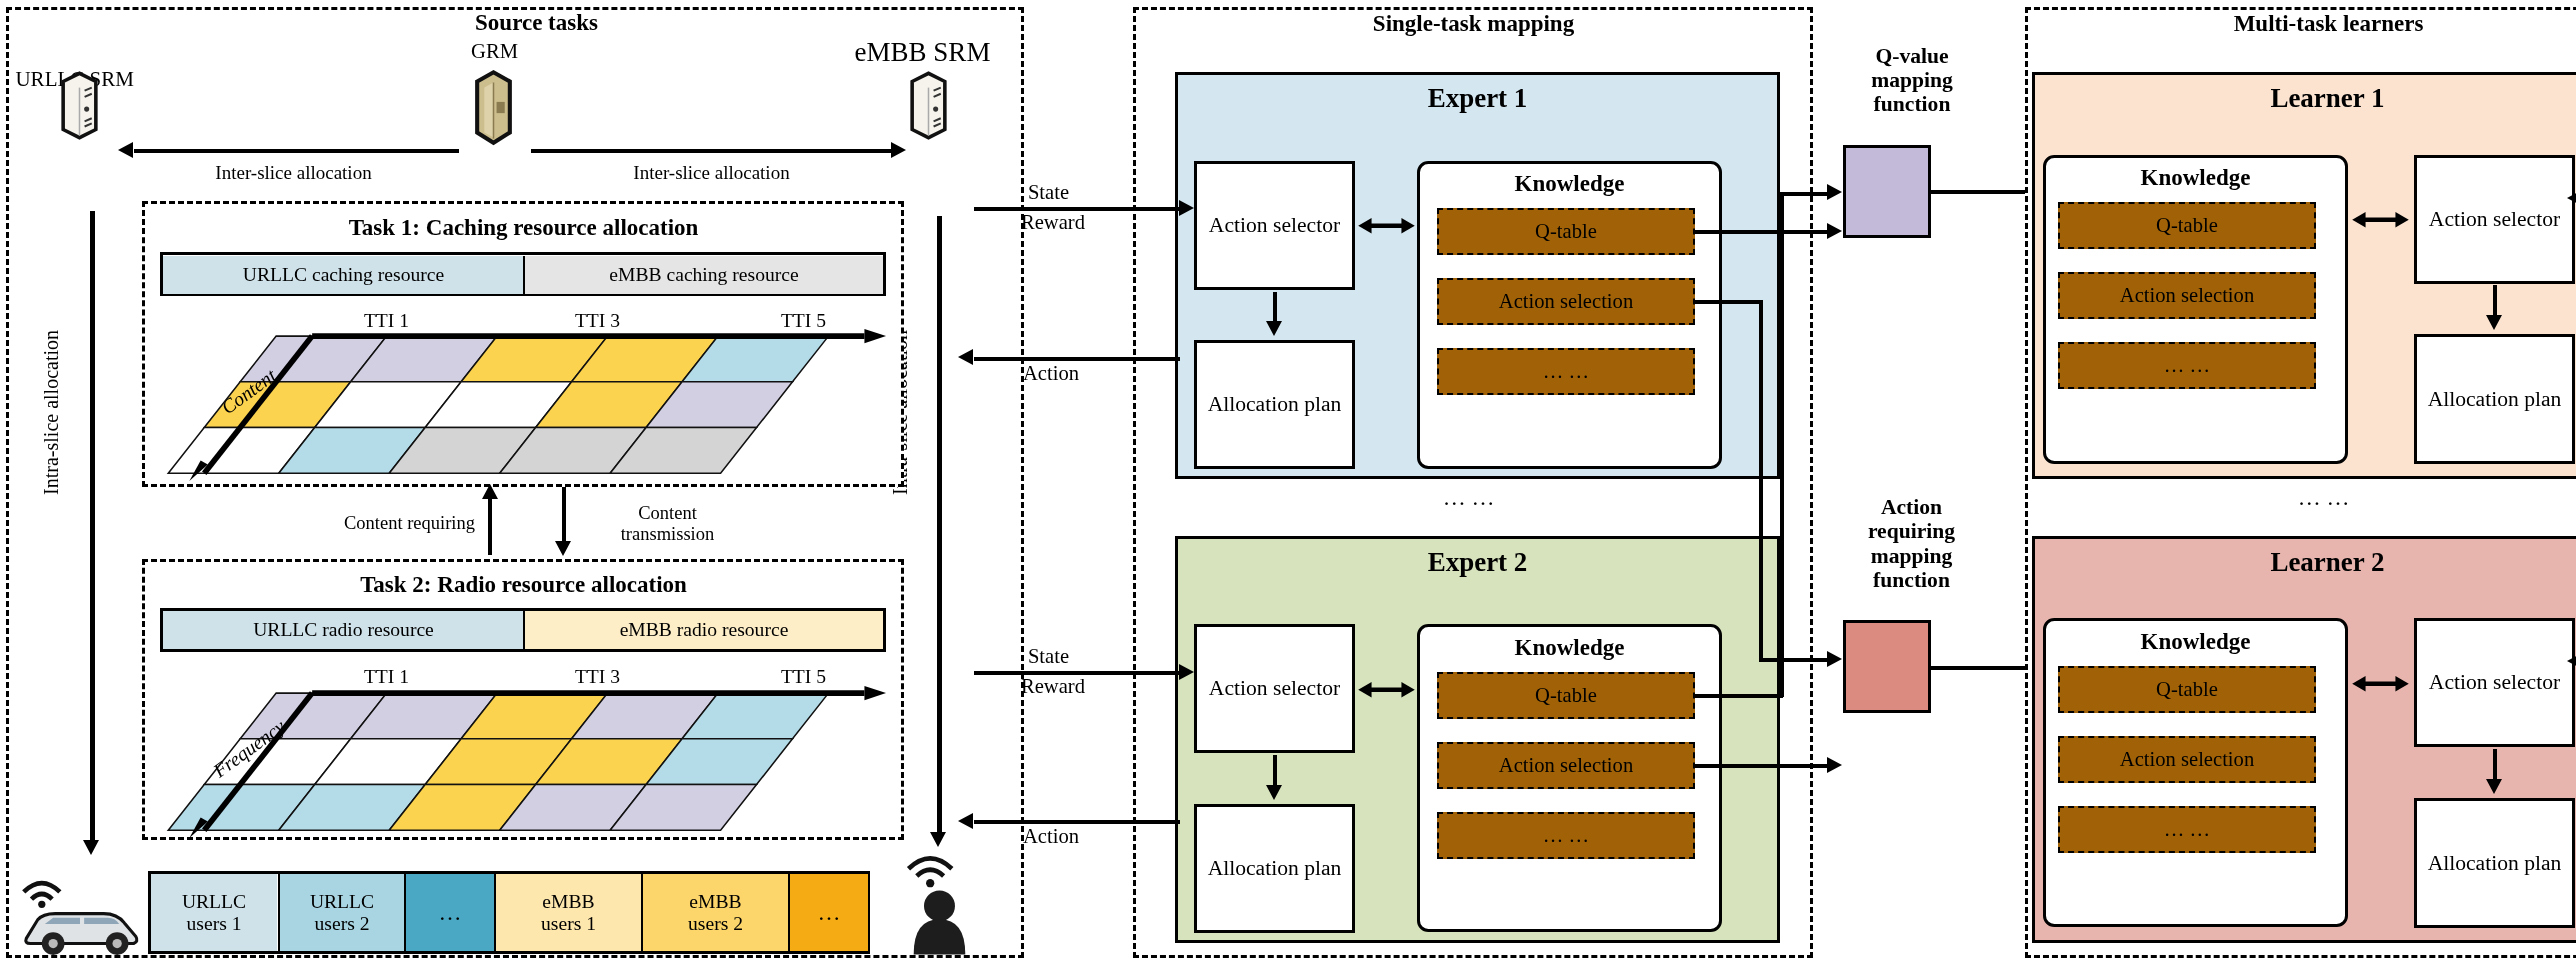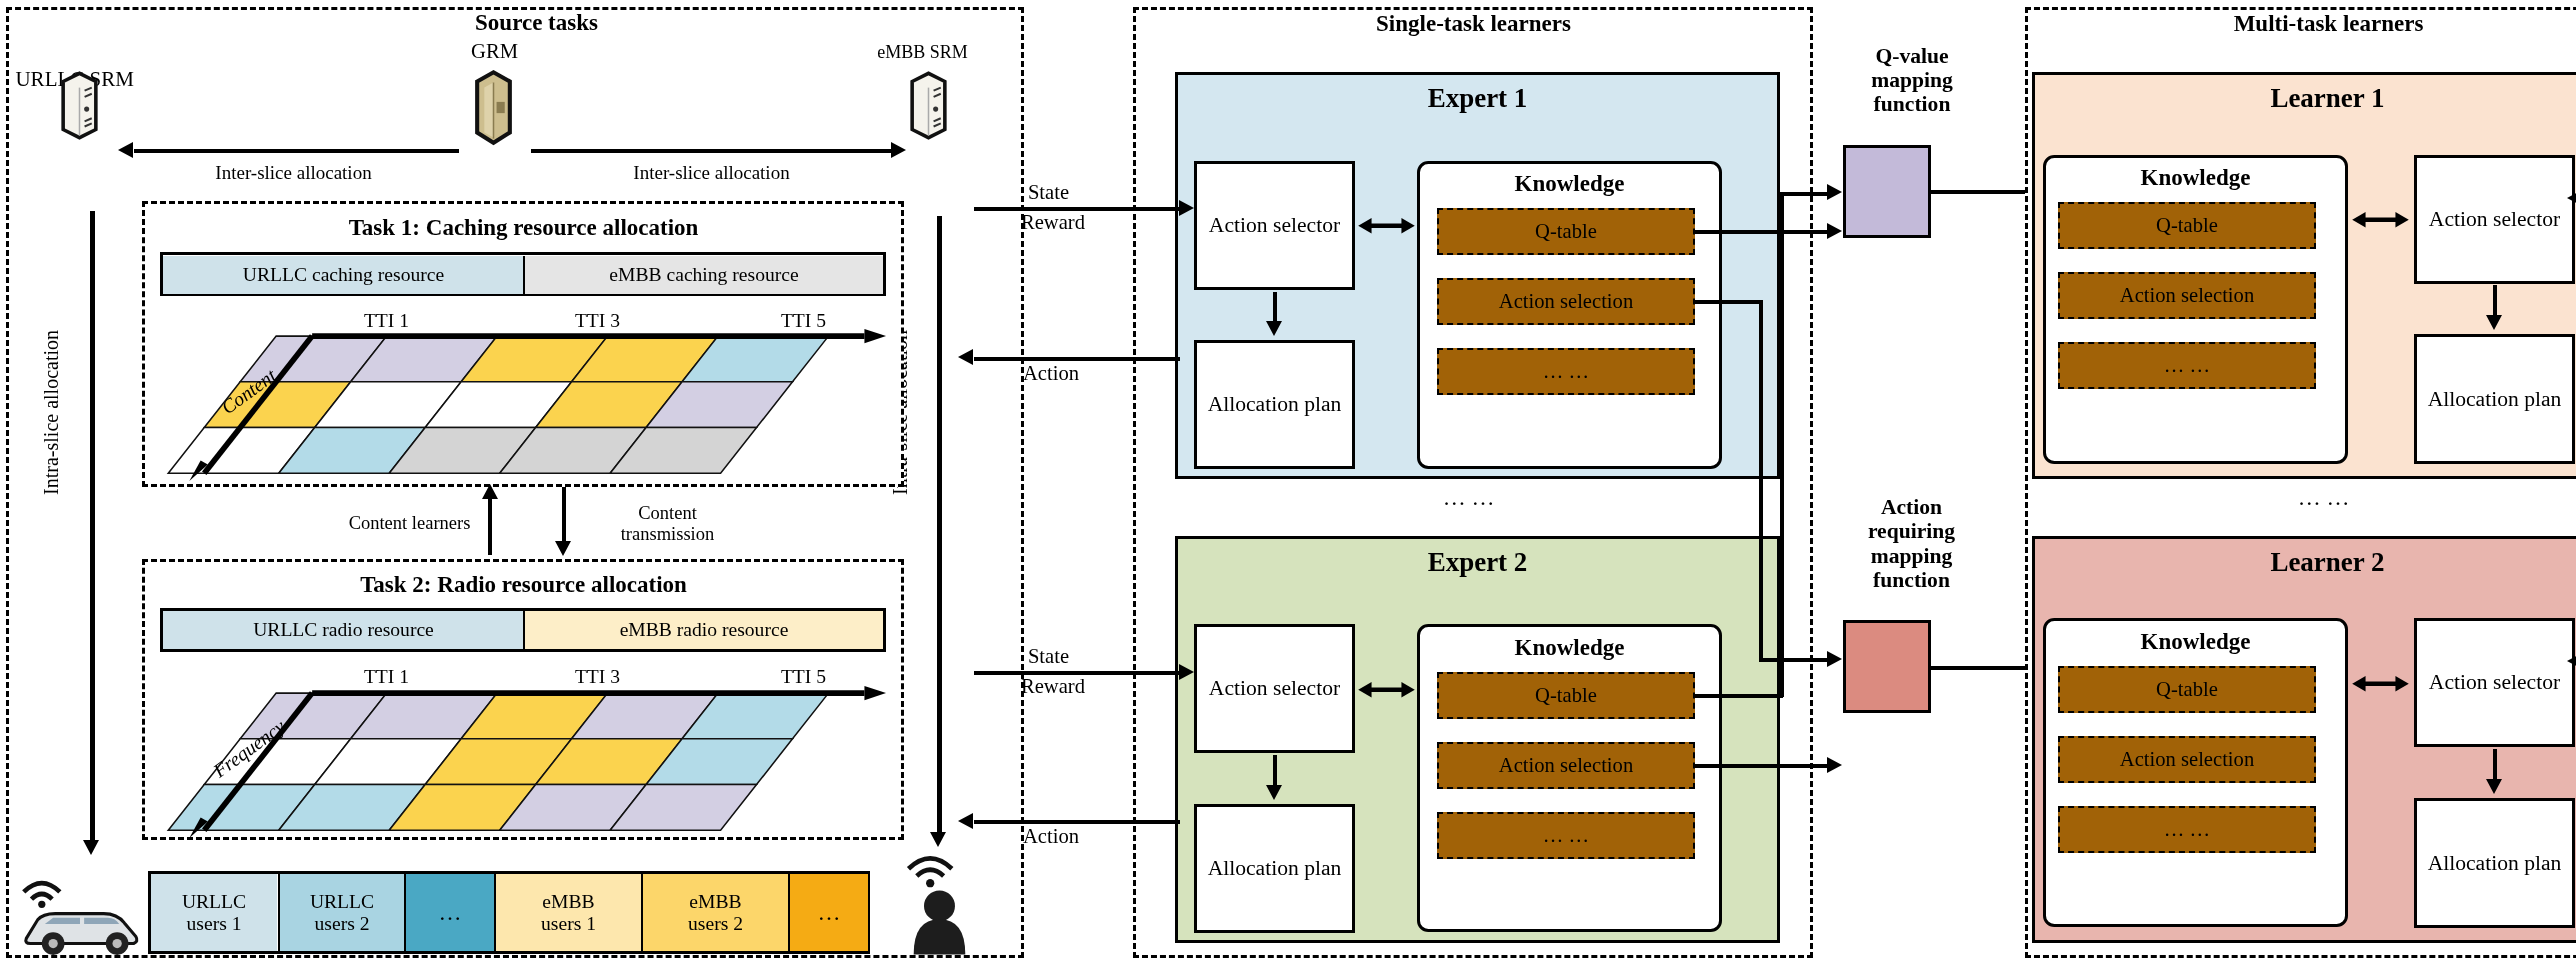--- a/index.html
+++ b/index.html
@@ -48,21 +48,21 @@
 </svg>
 
 <div class="abs ctr" style="left:438px;top:40px;width:113px;height:24px;font-size:20.6px;">GRM</div>
 <svg class="abs" style="left:469px;top:70px;" width="49" height="75" viewBox="0 0 96 146">
   <polygon points="16,22 48,4 80,22 80,122 48,142 16,122" fill="#cdbe8e" stroke="#111" stroke-width="8"></polygon>
   <polygon points="30,34 48,24 48,132 30,122" fill="#ded2aa" stroke="none"></polygon>
   <line x1="48" y1="24" x2="48" y2="134" stroke="#8a7c50" stroke-width="3"></line>
   <rect x="54" y="62" width="16" height="22" fill="#8a7c50"></rect>
 </svg>
 
-<div class="abs ctr" style="left:845px;top:40px;width:155px;height:24px;font-size:18px;">eMBB SRM</div>
+<div class="abs ctr" style="left:845px;top:40px;width:155px;height:24px;font-size:27px;">eMBB SRM</div>
 <svg class="abs" style="left:905px;top:72px;" width="47" height="67" viewBox="0 0 92 130">
   <polygon points="14,18 46,2 78,18 78,112 46,128 14,112" fill="#f5f3ec" stroke="#111" stroke-width="7"></polygon>
   <line x1="46" y1="30" x2="46" y2="124" stroke="#aaa" stroke-width="3"></line>
   <line x1="56" y1="36" x2="70" y2="30" stroke="#333" stroke-width="4"></line>
   <line x1="56" y1="48" x2="70" y2="42" stroke="#333" stroke-width="4"></line>
   <circle cx="60" cy="72" r="5" fill="#333"></circle>
   <line x1="56" y1="96" x2="70" y2="90" stroke="#333" stroke-width="4"></line>
   <line x1="56" y1="106" x2="70" y2="100" stroke="#333" stroke-width="4"></line>
 </svg>
 
@@ -113,21 +113,21 @@
     </g>
   <line x1="275" y1="8" x2="1350" y2="8" stroke="#000" stroke-width="11"></line>
   <polygon points="1350,-6 1392,8 1350,22" fill="#000"></polygon>
   <line x1="275" y1="8" x2="65" y2="275" stroke="#000" stroke-width="11"></line>
   <polygon points="72,258 36,290 58,250" fill="#000"></polygon>
 </svg>
 <div class="abs skew" style="left:195px;top:381px;width:108px;font-size:19.6px;text-align:center;">Content</div>
 
 <div class="abs vline" style="left:488px;top:498px;width:3.6px;height:57px;"></div>
 <div class="abs arrU" style="left:482px;top:484px;"></div>
-<div class="abs ctr" style="left:340px;top:495px;width:139px;height:57px;font-size:18.5px;flex-direction:column;">Content learners</div>
+<div class="abs ctr" style="left:340px;top:495px;width:139px;height:57px;font-size:18.5px;flex-direction:column;">Content requiring</div>
 
 <div class="abs vline" style="left:562px;top:487px;width:3.6px;height:57px;"></div>
 <div class="abs arrD" style="left:555px;top:541px;"></div>
 <div class="abs ctr" style="left:590px;top:495px;width:155px;height:57px;font-size:18.5px;flex-direction:column;">Content transmission</div>
 
 <div class="abs panel" style="left:142px;top:559px;width:762px;height:281px;border-width:3.1px;"></div>
 <div class="abs ctr" style="left:155px;top:570px;width:737px;height:29px;font-size:23px;font-weight:bold;">Task 2: Radio resource allocation</div>
 
 <div class="abs sbox" style="left:160px;top:608px;width:726px;height:44px;"></div>
 <div class="abs ctr" style="left:163px;top:611px;width:361px;height:38px;font-size:19.6px;background:#cfe2ea;">URLLC radio resource</div>
@@ -203,21 +203,21 @@
 
 <svg class="abs" style="left:896px;top:845px;" width="88" height="111" viewBox="0 0 170 215">
   <path d="M24 46 q42 -40 84 0" stroke="#111" stroke-width="9" fill="none"></path>
   <path d="M40 60 q26 -24 52 0" stroke="#111" stroke-width="9" fill="none"></path>
   <circle cx="66" cy="74" r="8" fill="#111"></circle>
   <circle cx="84" cy="118" r="30" fill="#1d1d1d"></circle>
   <path d="M34 212 q0 -68 50 -68 q50 0 50 68 Z" fill="#1d1d1d"></path>
 </svg>
 
 <div class="abs panel" style="left:1133px;top:7.2px;width:680px;height:951px;"></div>
-<div class="abs ctr paneltitle" style="left:1154px;top:10.3px;width:639px;height:28px;font-size:23px;">Single-task learners</div>
+<div class="abs ctr paneltitle" style="left:1154px;top:10.3px;width:639px;height:28px;font-size:23px;">Single-task mapping</div>
 
 <div class="abs sbox" style="left:1175px;top:72px;width:605px;height:407px;background:#d4e7f0;"></div>
 <div class="abs ctr" style="left:1185px;top:82px;width:585px;height:33px;font-size:27px;font-weight:bold;">Expert 1</div>
 <div class="abs sbox ctr" style="left:1194px;top:161px;width:161px;height:129px;font-size:21.6px;flex-direction:column;">
   <span>Action selector</span>
 </div>
 <div class="abs sbox ctr" style="left:1194px;top:340px;width:161px;height:129px;font-size:21.6px;flex-direction:column;">
   <span>Allocation plan</span>
 </div>
 <div class="abs vline" style="left:1273px;top:292px;width:3.6px;height:32px;"></div>

